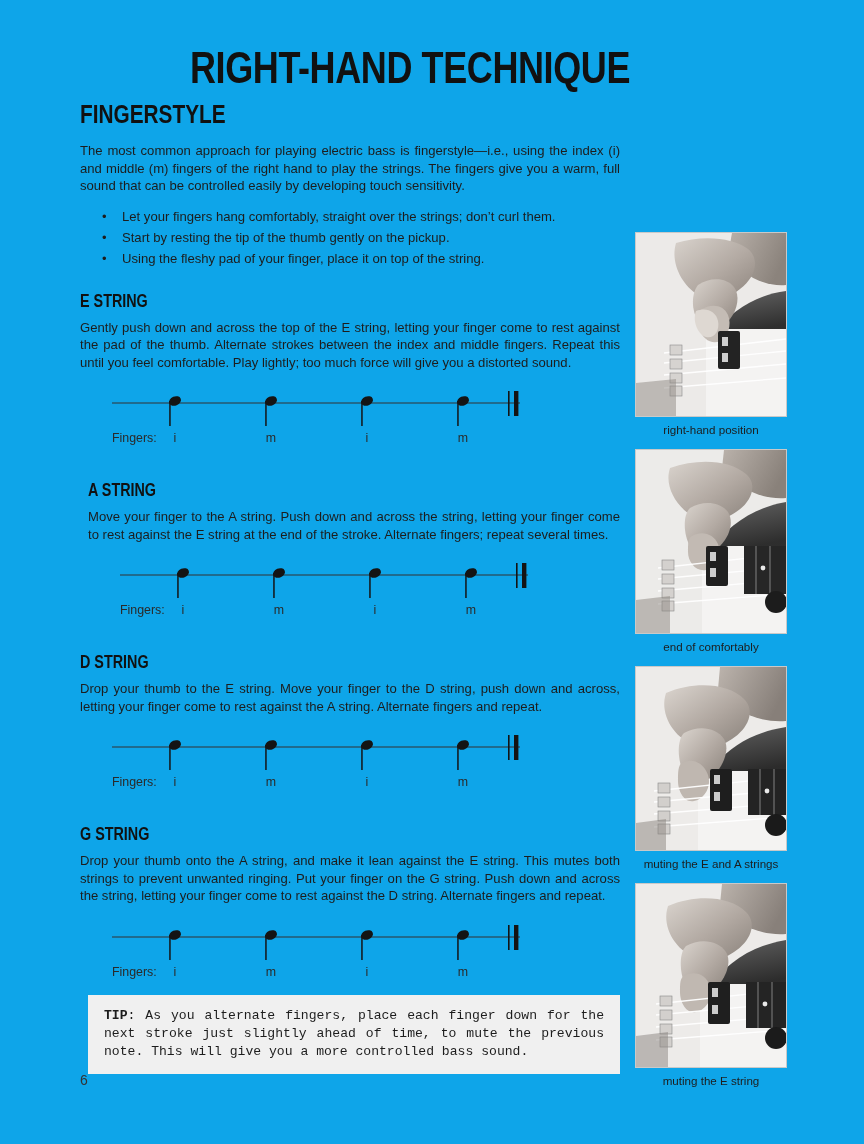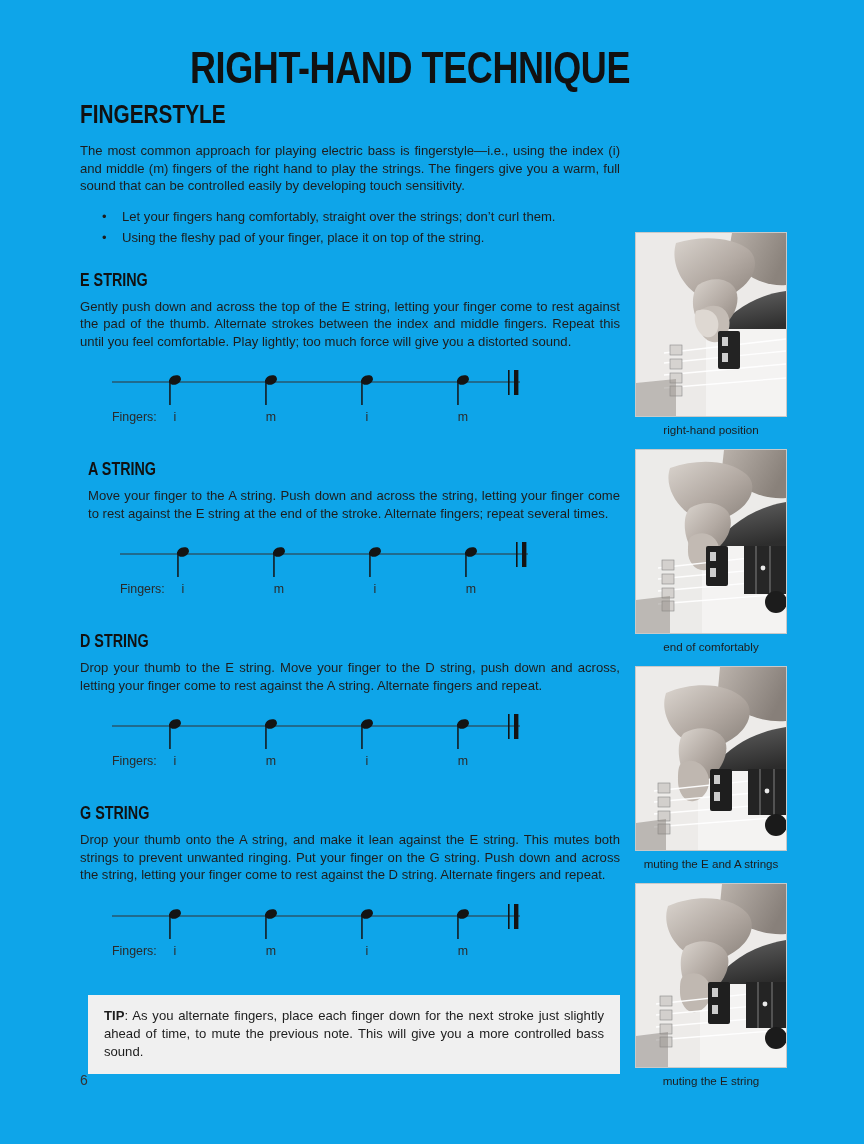--- a/index.html
+++ b/index.html
@@ -144,20 +144,21 @@
 
   
   .tip-box {
     position: absolute;
     left: 88px;
     top: 995px;
     width: 532px;
     box-sizing: border-box;
     background: #f0f0f0;
     padding: 12px 16px 13px 16px;
+    font-family: Liberation Mono, monospace;
   }
   .tip-box p {
     margin: 0;
     font-size: 13.1px;
     line-height: 18px;
     text-align: justify;
     color: #1d1d1d;
   }
   .tip-box .tip-label {
     font-weight: 700;
@@ -208,20 +209,21 @@
   </div>
 
   <div class="section-title">FINGERSTYLE</div>
 
   <div class="col-left">
 
     <p class="body">The most common approach for playing electric bass is fingerstyle—i.e., using the index (i) and middle (m) fingers of the right hand to play the strings. The fingers give you a warm, full sound that can be controlled easily by developing touch sensitivity.</p>
 
     <ul class="bullets">
       <li>Let your fingers hang comfortably, straight over the strings; don’t curl them.</li>
+      <li>Start by resting the tip of the thumb gently on the pickup.</li>
       <li>Using the fleshy pad of your finger, place it on top of the string.</li>
     </ul>
 
     <div class="string-block" style="margin-top:23px;">
       <h3 class="sub">E STRING</h3>
       <p class="body">Gently push down and across the top of the E string, letting your finger come to rest against the pad of the thumb. Alternate strokes between the index and middle fingers. Repeat this until you feel comfortable. Play lightly; too much force will give you a distorted sound.</p>
       <div class="notation">
         <svg width="540" height="46" viewBox="0 0 540 46" xmlns="http://www.w3.org/2000/svg">
           <line x1="32" y1="18" x2="440" y2="18" stroke="#333" stroke-width="1.1"></line>
           <g fill="#141414">

